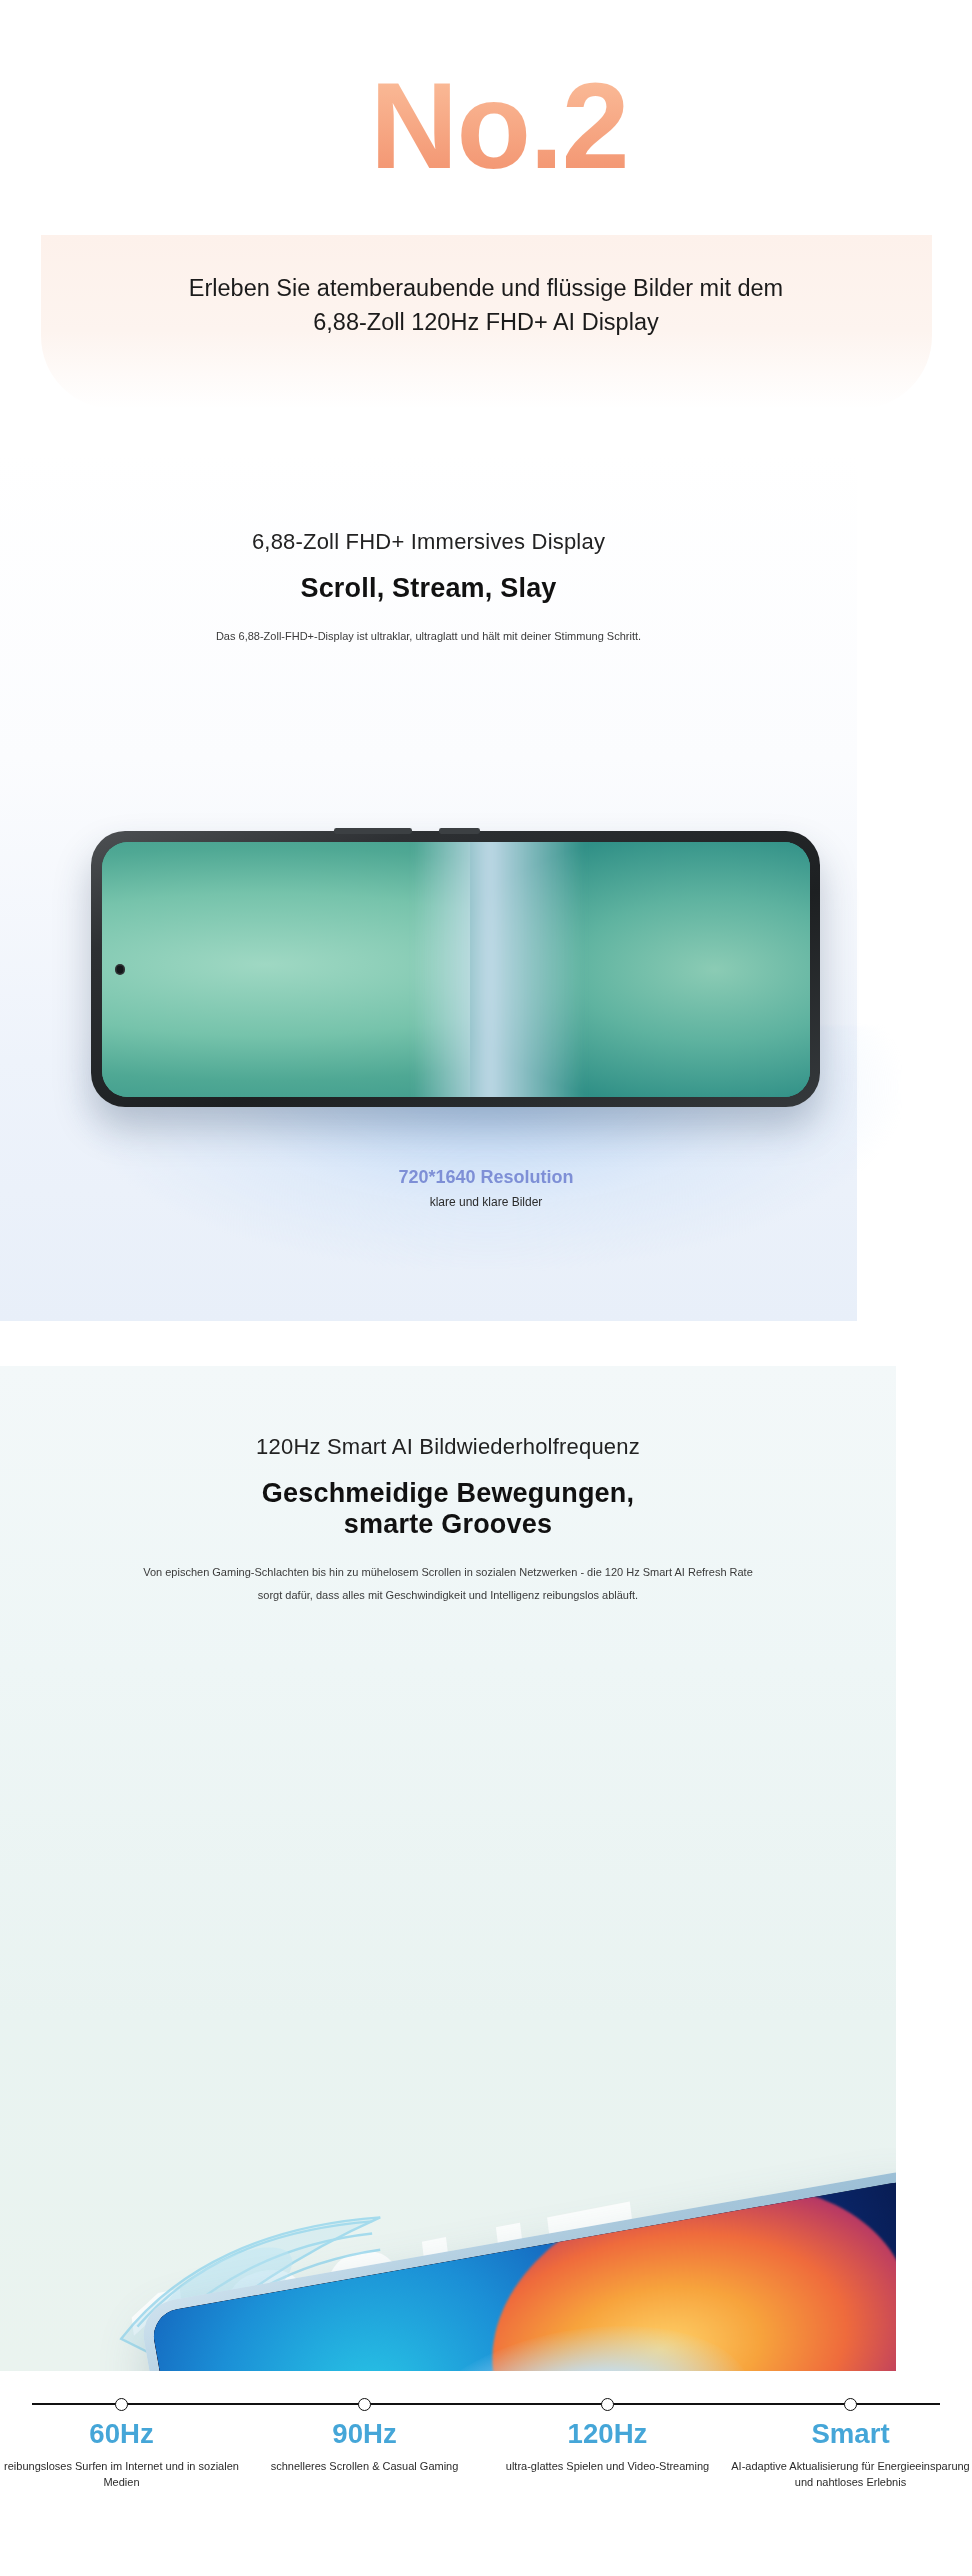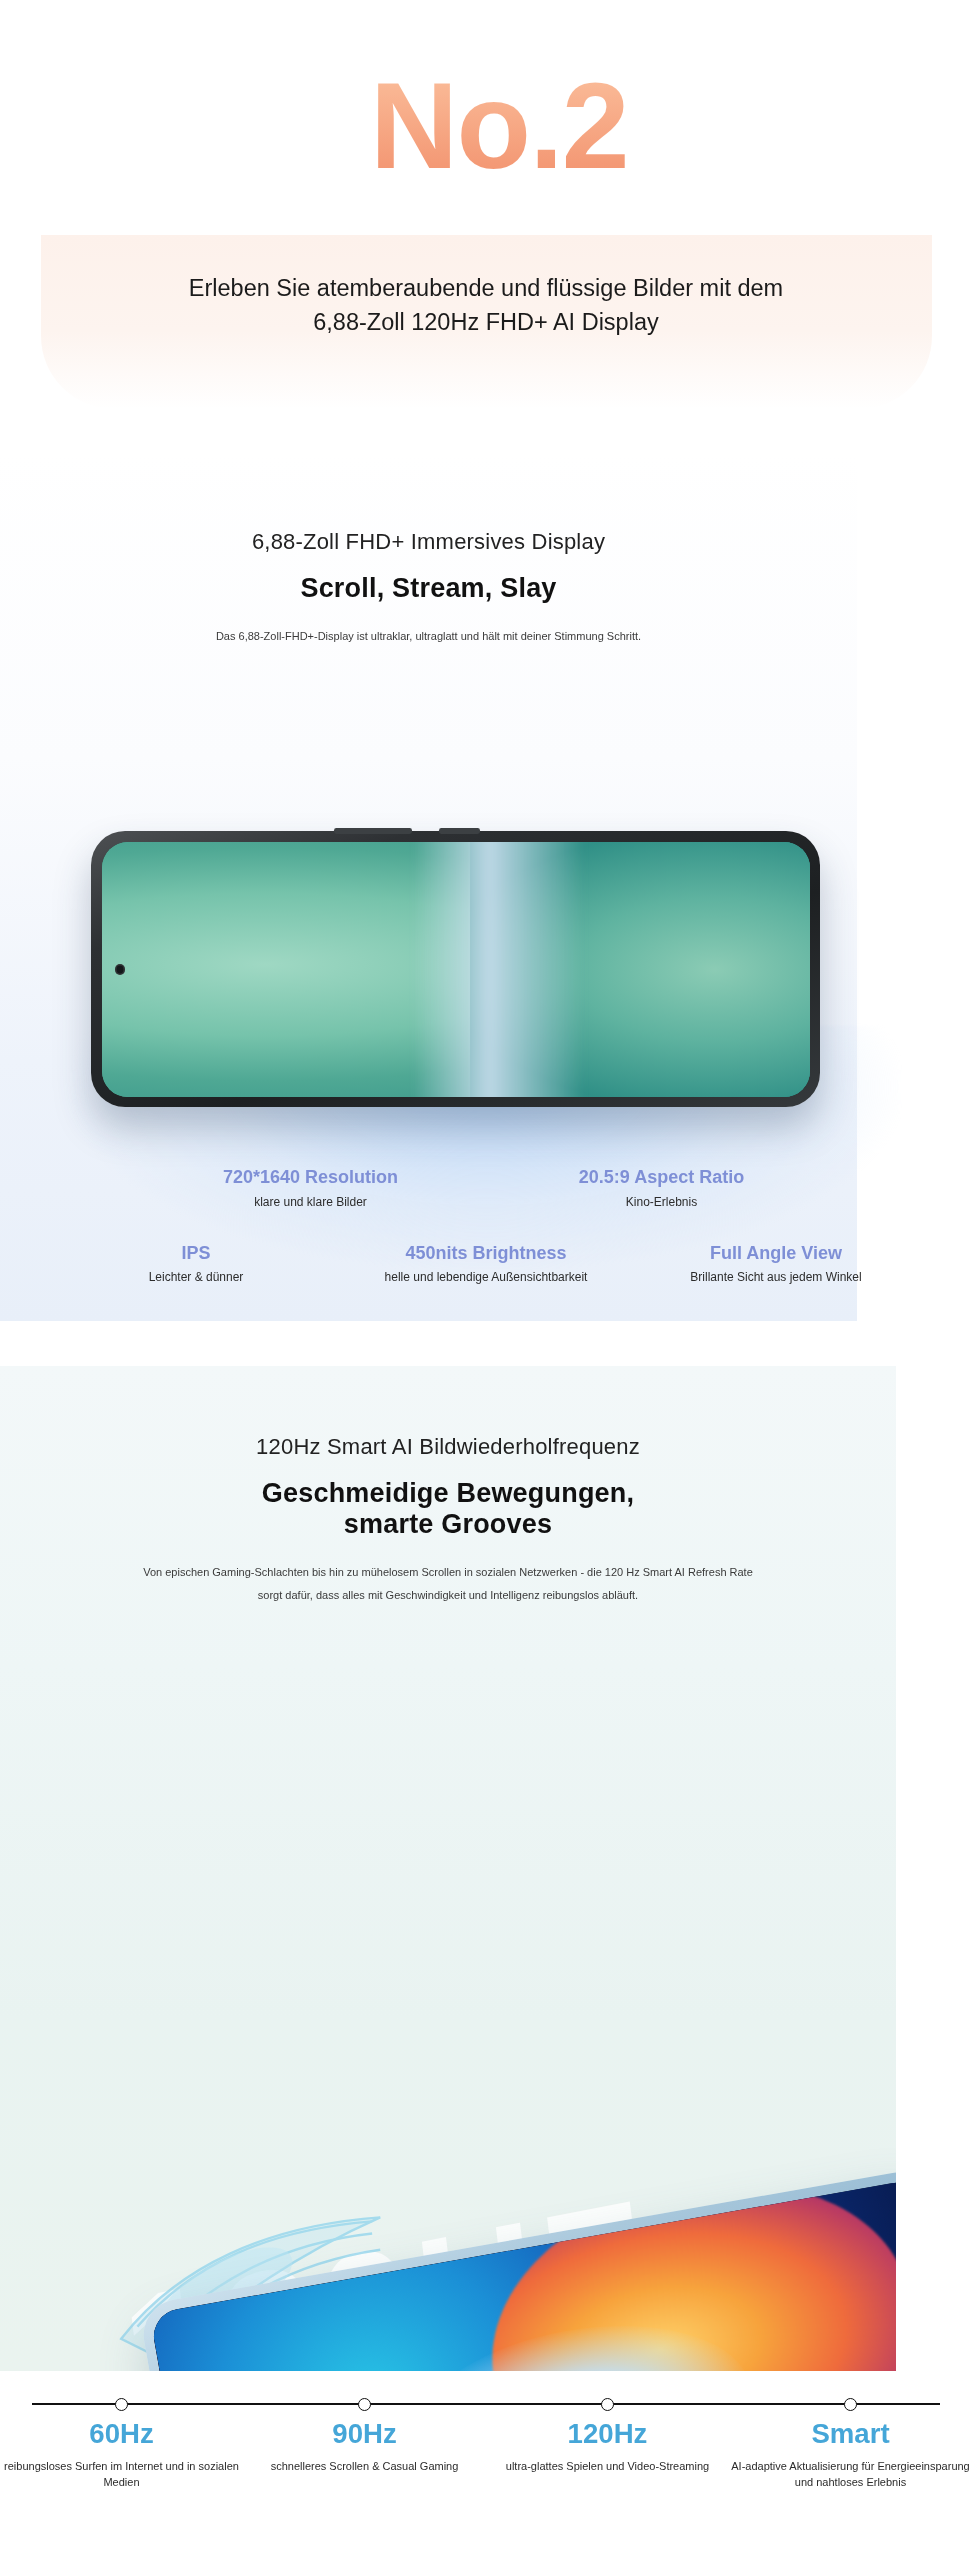--- a/index.html
+++ b/index.html
@@ -374,38 +374,20 @@
           <div class="notch-cam"></div>
         </div>
       </div>
     </div>
 
     <div class="specs">
       <div class="spec-row row1">
         <div class="spec">
           <div class="spec-t">720*1640 Resolution</div>
           <div class="spec-d">klare und klare Bilder</div>
-        </div>
-        <div class="spec">
-          <div class="spec-t">20.5:9 Aspect Ratio</div>
-          <div class="spec-d">Kino-Erlebnis</div>
-        </div>
-      </div>
-      <div class="spec-row row2">
-        <div class="spec">
-          <div class="spec-t">IPS</div>
-          <div class="spec-d">Leichter &amp; dünner</div>
-        </div>
-        <div class="spec">
-          <div class="spec-t">450nits Brightness</div>
-          <div class="spec-d">helle und lebendige Außensichtbarkeit</div>
-        </div>
-        <div class="spec">
-          <div class="spec-t">Full Angle View</div>
-          <div class="spec-d">Brillante Sicht aus jedem Winkel</div>
         </div>
       </div>
     </div>
   </section>
 
   <div class="gap-white"></div>
 
   <section class="sec-refresh">
     <div class="eyebrow">120Hz Smart AI Bildwiederholfrequenz</div>
     <div class="headline">

